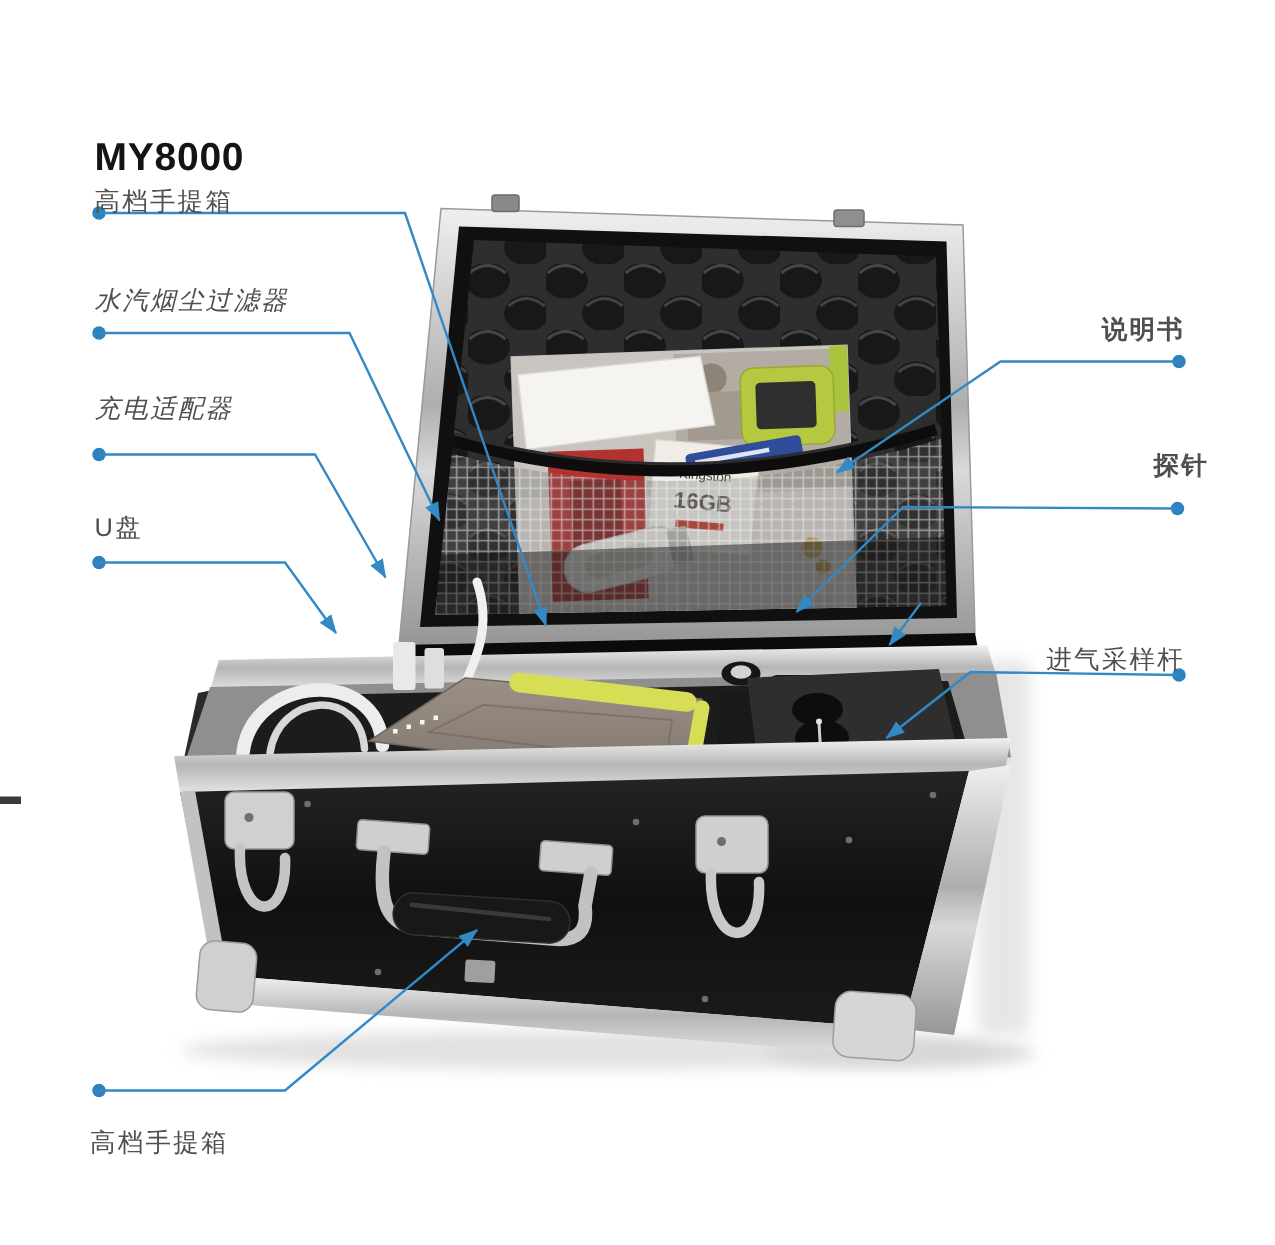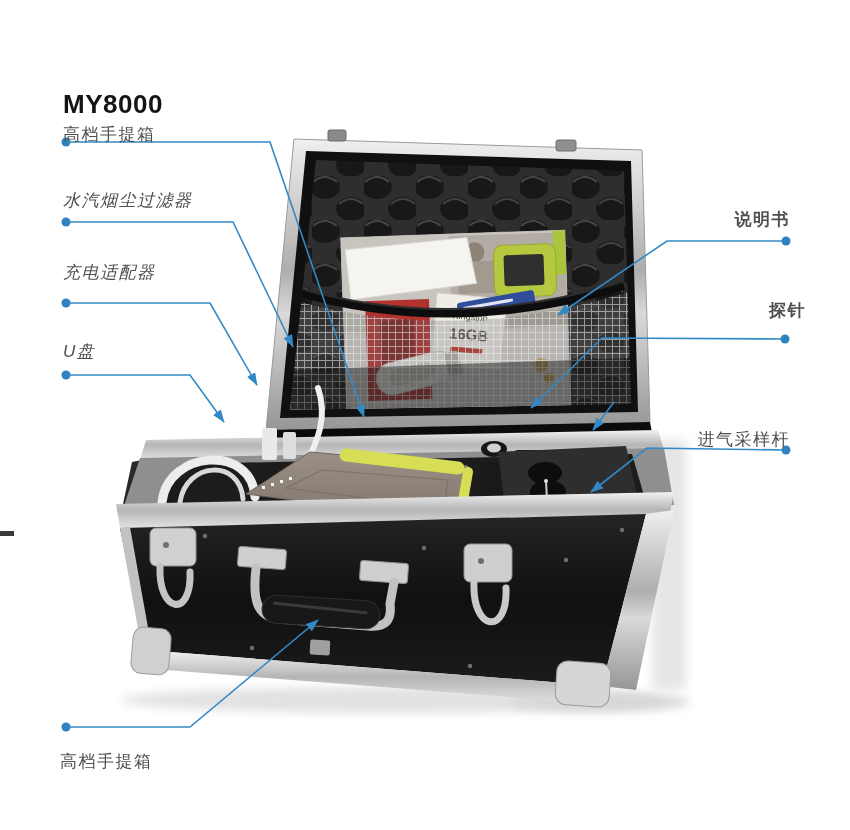--- a/index.html
+++ b/index.html
@@ -247,21 +247,21 @@
 
   <div class="callout-label" style="left:63px; top:88px;">
     <div class="model-title">MY8000</div>
     <div class="model-sub">高档手提箱</div>
   </div>
 
   <div class="callout-label" style="left:63px; top:190px;font-style:italic;">水汽烟尘过滤器</div>
 
   <div class="callout-label" style="left:63px; top:262px;font-style:italic;">充电适配器</div>
 
-  <div class="callout-label" style="left:63px; top:341px;font-style:italic;">U盘</div>
+  <div class="callout-label" style="left:63px; top:341px;">U盘</div>
 
   <div class="callout-label right-side" style="right:60px; top:209px;font-weight:bold;">说明书</div>
 
   <div class="callout-label right-side" style="right:44px; top:300px;font-weight:bold;">探针</div>
 
   <div class="callout-label right-side" style="right:60px; top:429px;">进气采样杆</div>
 
   <div class="callout-label" style="left:60px; top:751px;">高档手提箱</div>
 
   <div class="page-dash"></div>

